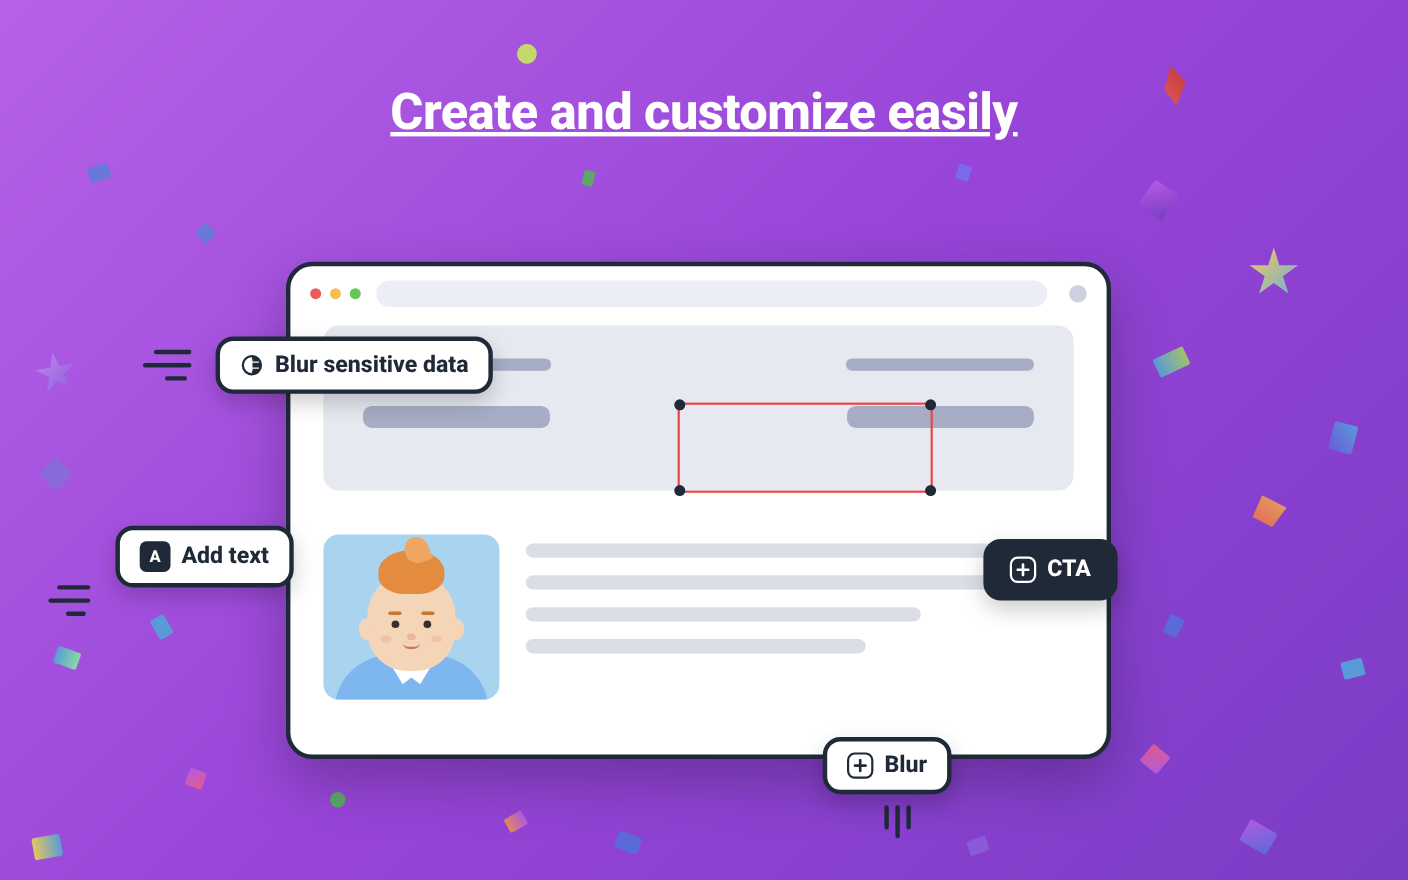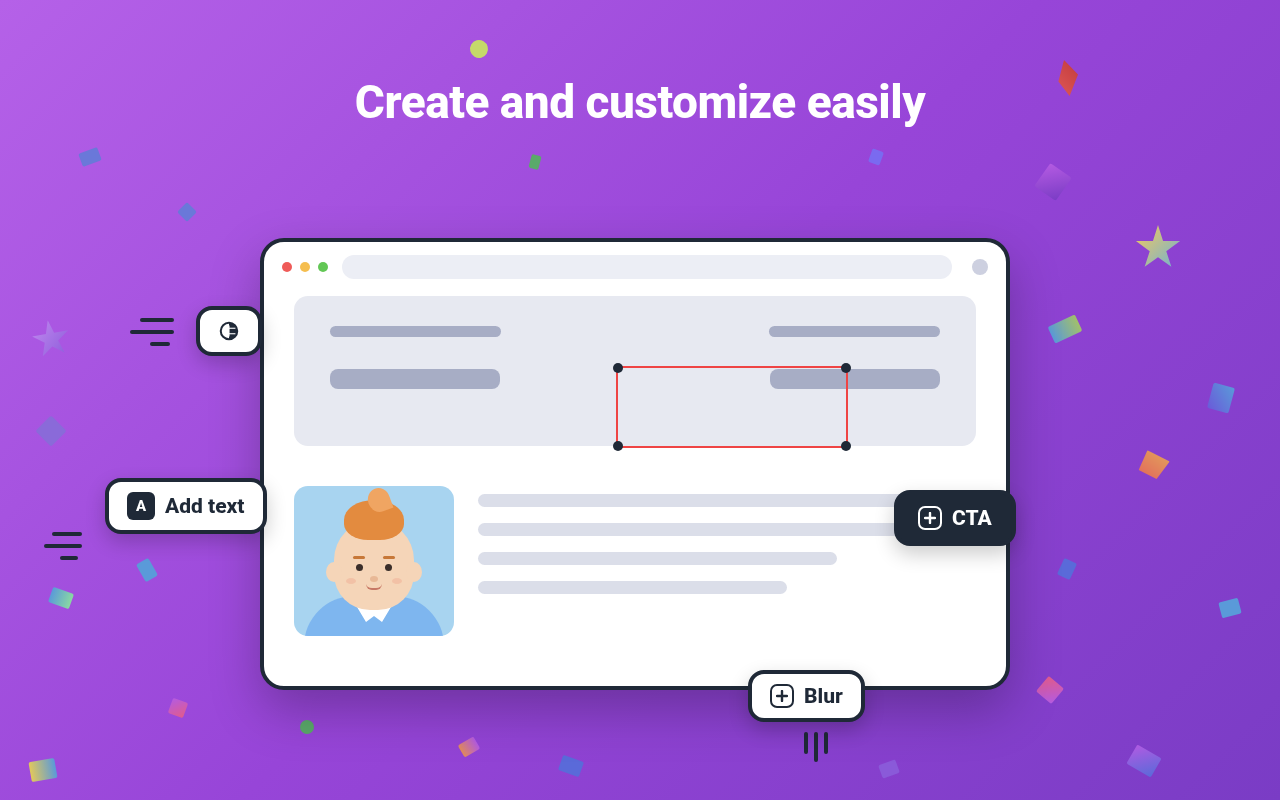--- a/index.html
+++ b/index.html
@@ -23,20 +23,21 @@
     position: absolute;
     top: 75px;
     left: 0;
     width: 100%;
     text-align: center;
     font-size: 46px;
     font-weight: 800;
     color: #ffffff;
     letter-spacing: -0.5px;
     z-index: 5;
+    text-decoration: underline;
   }
 
   
   .browser {
     position: absolute;
     top: 238px;
     left: 260px;
     width: 750px;
     height: 452px;
     background: #ffffff;
@@ -431,20 +432,21 @@
 <div class="pill light" style="top:306px;left:196px;">
   <span class="pill-icon">
     <svg class="icon-blur" viewBox="0 0 24 24" fill="none">
       <circle cx="12" cy="12" r="9" stroke="#1f2937" stroke-width="2.2"></circle>
       <path d="M12 3 A9 9 0 0 1 12 21 Z" fill="#1f2937"></path>
       <line x1="12" y1="6" x2="12" y2="18" stroke="#ffffff" stroke-width="1.2"></line>
       <line x1="12" y1="9" x2="19" y2="9" stroke="#ffffff" stroke-width="1.2"></line>
       <line x1="12" y1="15" x2="19" y2="15" stroke="#ffffff" stroke-width="1.2"></line>
     </svg>
   </span>
+  <span>Blur sensitive data</span>
 </div>
 
 <div class="pill light" style="top:478px;left:105px;">
   <span class="pill-icon icon-a">A</span>
   <span>Add text</span>
 </div>
 <div class="speed-lines" style="top:532px;left:44px;">
   <span style="width:30px;margin-left:8px;"></span>
   <span style="width:38px;"></span>
   <span style="width:18px;margin-left:16px;"></span>

